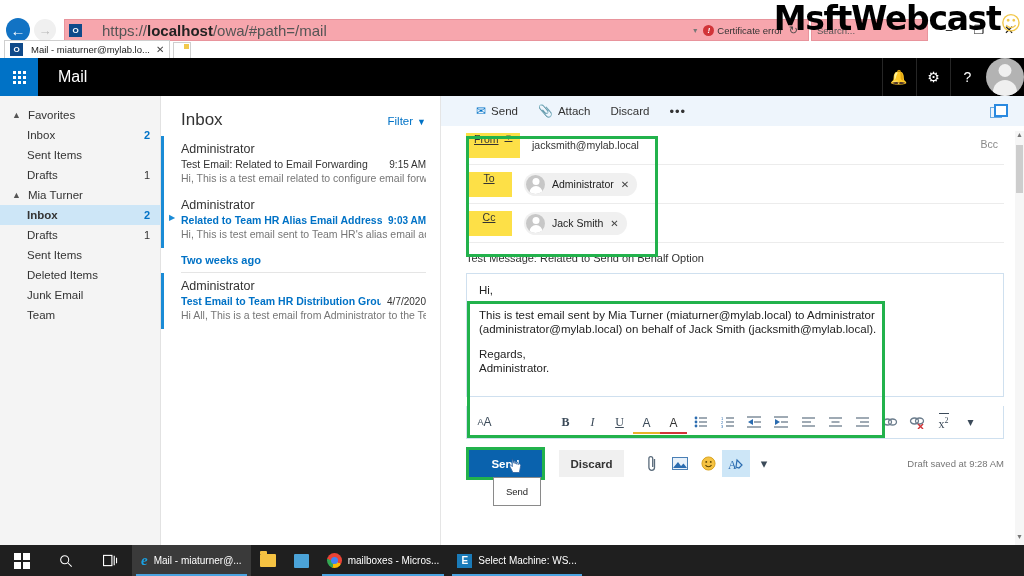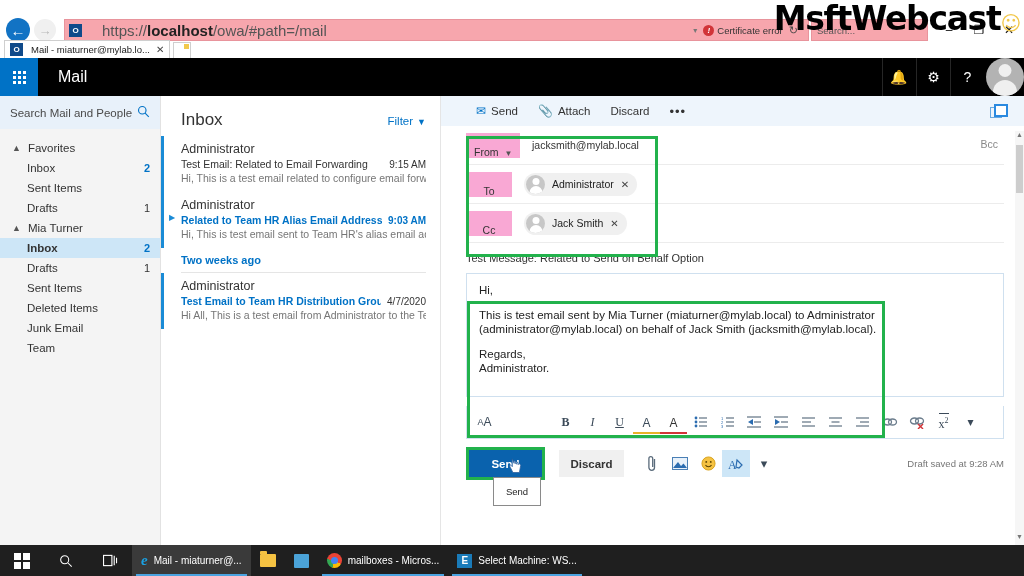--- a/index.html
+++ b/index.html
@@ -104,22 +104,22 @@
   .ctoolbar{height:30px;background:#eef5fc;display:flex;align-items:center;padding-left:25px;gap:0;}
   .ct-btn{display:flex;align-items:center;gap:5px;font-size:11.5px;color:#333;padding:0 10px;height:30px;}
   .ct-ic{color:#0072c6;font-size:12px;}
   .ct-dots{font-size:13px;color:#333;padding:0 10px;letter-spacing:1px;}
   .popout{margin-left:auto;margin-right:18px;width:16px;height:14px;position:relative;}
   .popout:before{content:"";position:absolute;left:0;top:3px;width:10px;height:9px;border:1.5px solid #6aa9e0;}
   .popout:after{content:"";position:absolute;left:4px;top:0;width:10px;height:9px;border:2px solid #2b8ae0;background:#fff;}
 
   .hdrzone{position:relative;padding:0 20px 0 25px;}
   .hdrrow{display:flex;align-items:center;height:38px;border-bottom:1px solid #ececec;}
-  .fld-lbl{width:46px;height:25px;background:#f9a8d4;display:flex;align-items:flex-end;justify-content:center;
-    font-size:10.5px;color:#333;flex:0 0 auto;gap:4px;}
+  .fld-lbl{width:46px;height:25px;background:#fde047;display:flex;align-items:flex-start;justify-content:center;
+    font-size:10.5px;color:#333;flex:0 0 auto;gap:4px;text-decoration:underline;}
   .fld-lbl.from{justify-content:flex-start;padding-left:8px;gap:6px;}
   .from-val{font-size:10.5px;color:#333;margin-left:12px;}
   .chip{display:flex;align-items:center;background:#f0f0f0;border-radius:12px;height:23px;padding:0 8px 0 2px;
     margin-left:12px;gap:7px;}
   .chip-av{width:19px;height:19px;border-radius:50%;background:#c7c7c7;position:relative;overflow:hidden;flex:0 0 auto;}
   .chip-av:before{content:"";position:absolute;left:50%;top:3px;transform:translateX(-50%);width:7px;height:7px;
     border-radius:50%;background:#fff;}
   .chip-av:after{content:"";position:absolute;left:50%;top:11.5px;transform:translateX(-50%);width:13px;height:9px;
     border-radius:7px 7px 0 0;background:#fff;}
   .chip-nm{font-size:10.5px;color:#222;}
@@ -248,29 +248,20 @@
           <span>⚙</span>
         </div>
       <div class="owa-ic">
           <span>?</span>
         </div>
       <div class="avatar-top"></div>
     </div>
   </div>
 
   <div class="leftnav">
-    <div class="searchmail">
-      <span class="ph">Search Mail and People</span>
-      <span class="sicon">
-        <svg width="13" height="13" viewBox="0 0 16 16">
-            <circle cx="6.5" cy="6.5" r="4.6" fill="none" stroke="#0072c6" stroke-width="1.4"></circle>
-            <line x1="10" y1="10" x2="14.5" y2="14.5" stroke="#0072c6" stroke-width="1.4"></line>
-          </svg>
-      </span>
-    </div>
 
     <div class="nav-group">
       <div class="nav-head">
         <span class="chev">▲</span>
         <span>Favorites</span>
       </div>
       <div class="nav-item unread">
         <span class="lbl">Inbox</span>
         <span class="cnt">2</span>
       </div>

